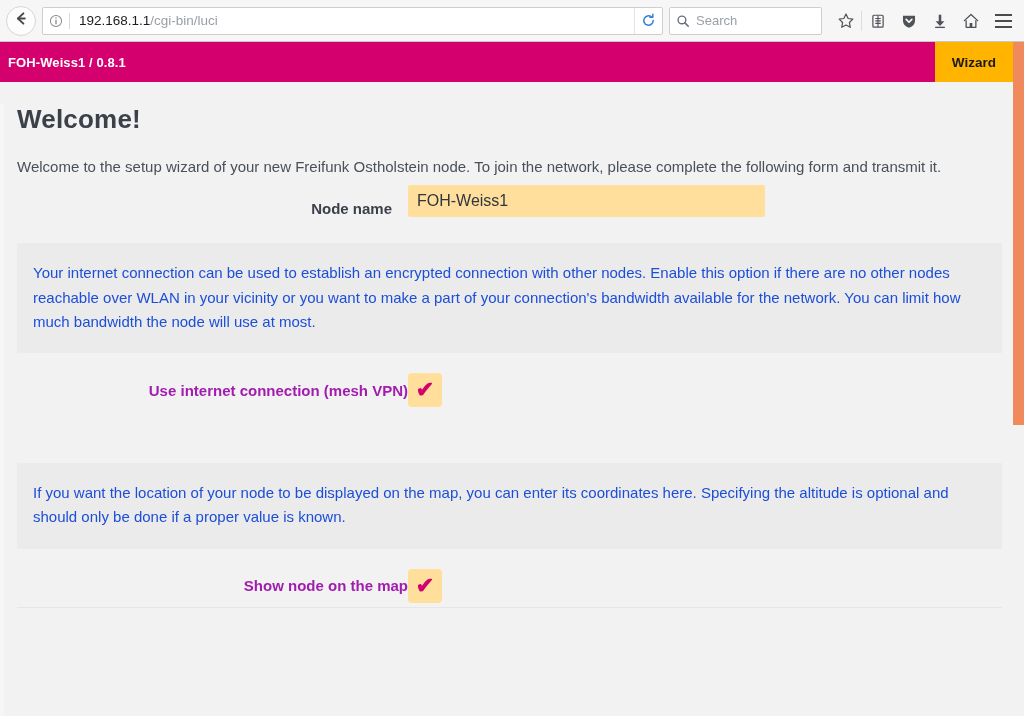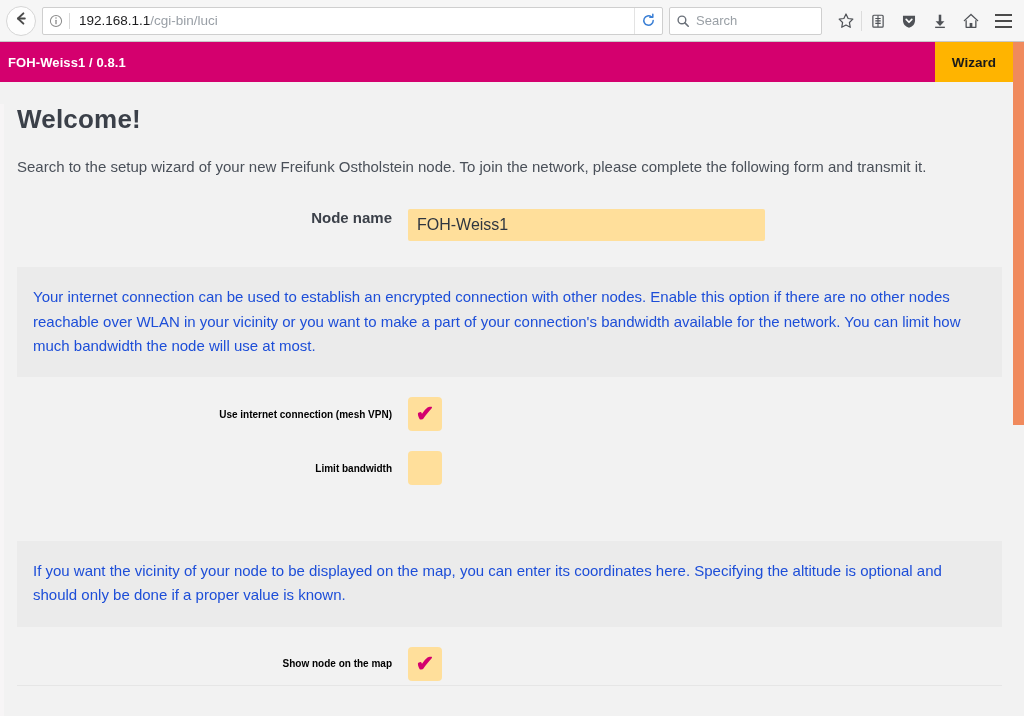--- a/index.html
+++ b/index.html
@@ -128,22 +128,22 @@
     font-size: 26px; font-weight: bold; color: #3b4049;
     letter-spacing: .2px;
   }
   #intro {
     margin: 20px 0 0 0;
     font-size: 15px; line-height: 1.62; color: #4a5059;
     max-width: 962px;
   }
 
   .field-row {
-    display: flex; align-items: flex-start;
-    margin-top: 30px;
+    display: flex; align-items: flex-end;
+    margin-top: 6px;
   }
   .field-label {
     width: 391px; text-align: right; padding-right: 16px;
     font-size: 15px; font-weight: bold; color: #3b4049;
   }
   .text-input {
     width: 357px; height: 32px;
     background: #ffdf9b;
     border: none; border-radius: 2px;
     font-size: 16px; color: #2f3640;
@@ -156,22 +156,22 @@
     margin-top: 26px;
     padding: 18px 16px 19px 16px;
     font-size: 15px; line-height: 1.62; color: #1d4ed8;
   }
 
   .check-row {
     display: flex; align-items: center;
     margin-top: 20px;
   }
   .check-label {
-    width: 391px; text-align: right; padding-right: 16px;
-    font-size: 10px; font-weight: bold; color: #000000;
+    width: 391px; text-align: right; 
+    font-size: 15px; font-weight: bold; color: #a21caf;
   }
   .checkbox {
     width: 34px; height: 34px;
     background: #ffdf9b; border-radius: 4px;
     display: flex; align-items: center; justify-content: center;
     flex: 0 0 auto;
   }
   .checkmark { color: #d4006e; font-size: 22px; line-height: 1; font-weight: bold; }
 
   .section-gap { height: 30px; }
@@ -288,46 +288,40 @@
     <div class="hdr-tab active">
       <span>Wizard</span>
     </div>
   </div>
 
   <div id="content">
     <div class="leftstrip"></div>
 
     <h1 id="page-title">Welcome!</h1>
 
-    <p id="intro">Search to the setup wizard of your new Freifunk Ostholstein node. To join the network, please complete the following form and transmit it.</p>
+    <p id="intro">Welcome to the setup wizard of your new Freifunk Ostholstein node. To join the network, please complete the following form and transmit it.</p>
 
     <div class="field-row">
       <div class="field-label">Node name</div>
       <input class="text-input" type="text" value="FOH-Weiss1" style="">
     </div>
 
     <div class="infobox">Your internet connection can be used to establish an encrypted connection with other nodes. Enable this option if there are no other nodes reachable over WLAN in your vicinity or you want to make a part of your connection's bandwidth available for the network. You can limit how much bandwidth the node will use at most.</div>
 
     <div class="check-row">
       <div class="check-label">Use internet connection (mesh VPN)</div>
       <div class="checkbox">
         <span class="checkmark">✔</span>
       </div>
     </div>
 
-    <div class="check-row">
-      <div class="check-label">Limit bandwidth</div>
-      <div class="checkbox">
-        <span class="checkmark"></span>
-      </div>
-    </div>
 
     <div class="section-gap"></div>
 
-    <div class="infobox">If you want the vicinity of your node to be displayed on the map, you can enter its coordinates here. Specifying the altitude is optional and should only be done if a proper value is known.</div>
+    <div class="infobox">If you want the location of your node to be displayed on the map, you can enter its coordinates here. Specifying the altitude is optional and should only be done if a proper value is known.</div>
 
     <div class="check-row">
       <div class="check-label">Show node on the map</div>
       <div class="checkbox">
         <span class="checkmark">✔</span>
       </div>
     </div>
 
     <div class="section-rule"></div>
   </div>

